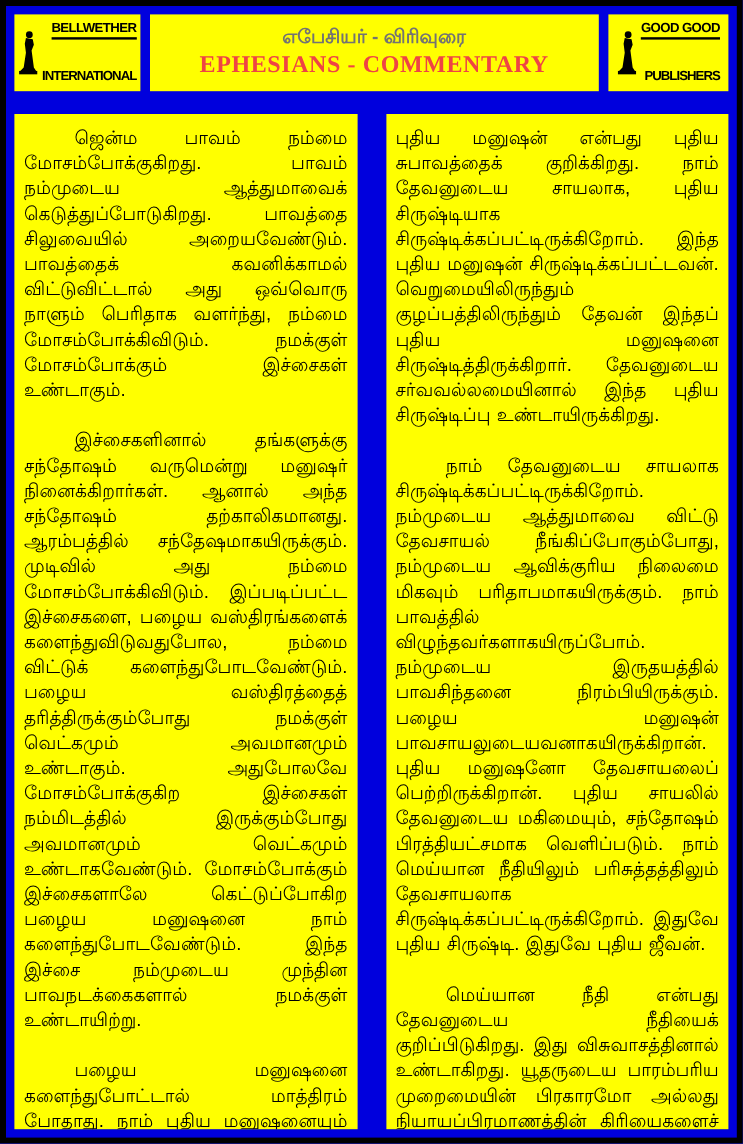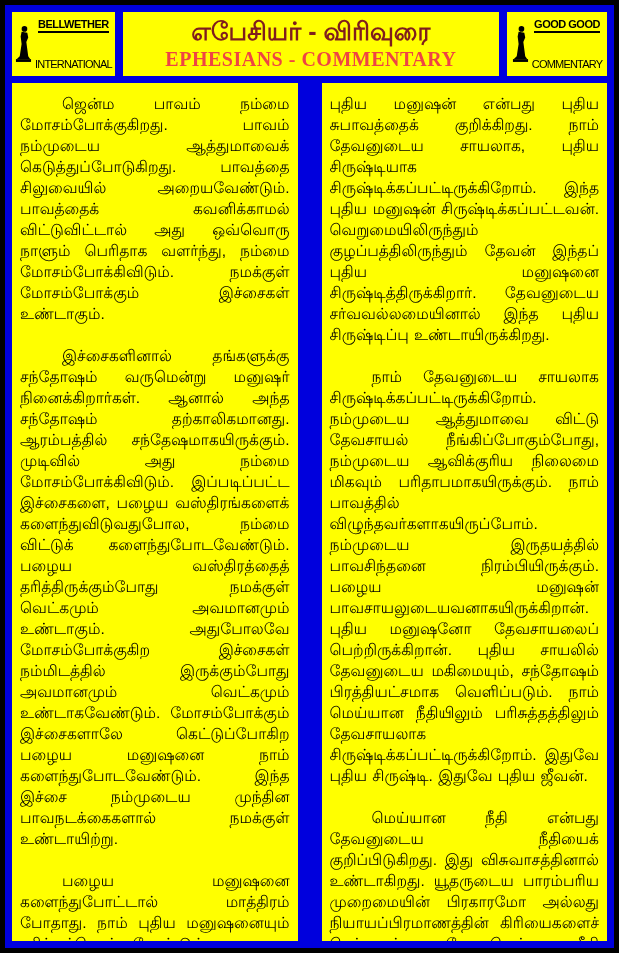--- a/index.html
+++ b/index.html
@@ -19,47 +19,48 @@
   .header-row{
     height:64px;flex:0 0 64px;
     display:flex;gap:8px;
   }
   .logo-box{
     flex:0 0 100px;
     display:flex;align-items:center;justify-content:center;
     gap:3px;padding:2px 3px;
   }
   .logo-icon{flex:0 0 auto;display:block;line-height:0;}
-  .logo-text{display:flex;flex-direction:column;align-items:center;}
+  .logo-text{display:flex;flex-direction:column;align-items:flex-end;}
   .logo-line1{
     font-weight:bold;font-size:11px;letter-spacing:-0.5px;
     border-bottom:2px solid #000;padding-bottom:1px;margin-bottom:1px;
     white-space:nowrap;
   }
   .logo-line2{
-    font-weight:normal;font-size:11px;letter-spacing:-0.8px;
+    font-weight:bold;font-size:11px;letter-spacing:-0.8px;
     white-space:nowrap;
     margin-top:24px;
   }
   .title-box{
     flex:1 1 auto;
     display:flex;flex-direction:column;align-items:center;justify-content:center;
     gap:3px;padding:2px 0;
   }
   .title-tamil{
-    font-weight:bold;font-size:25px;color:#7f1d1d;line-height:1.1;
+    font-weight:bold;font-size:16px;color:#737373;line-height:1.1;
   }
   .title-english{
     font-family:"Liberation Serif", serif;
     font-weight:bold;font-size:20px;color:#ef4444;letter-spacing:0.5px;line-height:1.1;
   }
   .body-row{
     flex:1 1 auto;
     display:flex;gap:24px;
     min-height:0;
+    margin-top:12px;
   }
   .column{
     flex:1 1 0;
     padding:10px 8px 0 8px;
     overflow:hidden;
   }
   .column p{
     margin:0 0 21px 0;
     font-size:15.5px;
     line-height:21px;
@@ -99,21 +100,21 @@
     <div class="box logo-box">
       <span class="logo-icon">
         <svg width="17" height="40" viewBox="0 0 18 40" xmlns="http://www.w3.org/2000/svg">
           <circle cx="10" cy="4" r="3" fill="#000"></circle>
           <path d="M7 7 L13 8 L14 13 L12 18 L14 33 L16 36 L2 36 L5 33 L7 20 L6 12 Z" fill="#000"></path>
           <rect x="1" y="36" width="16" height="3" fill="#000"></rect>
         </svg>
       </span>
       <span class="logo-text">
         <span class="logo-line1">GOOD GOOD</span>
-        <span class="logo-line2">COMMENTARY</span>
+        <span class="logo-line2">PUBLISHERS</span>
       </span>
     </div>
 
   </div>
 
   <div class="body-row">
 
     <div class="box column">
       <p>ஜென்ம பாவம் நம்மை மோசம்போக்குகிறது. பாவம் நம்முடைய ஆத்துமாவைக் கெடுத்துப்போடுகிறது. பாவத்தை சிலுவையில் அறையவேண்டும். பாவத்தைக் கவனிக்காமல் விட்டுவிட்டால் அது ஒவ்வொரு நாளும் பெரிதாக வளர்ந்து, நம்மை மோசம்போக்கிவிடும். நமக்குள் மோசம்போக்கும் இச்சைகள் உண்டாகும்.</p>
       <p>இச்சைகளினால் தங்களுக்கு சந்தோஷம் வருமென்று மனுஷர் நினைக்கிறார்கள். ஆனால் அந்த சந்தோஷம் தற்காலிகமானது. ஆரம்பத்தில் சந்தேஷமாகயிருக்கும். முடிவில் அது நம்மை மோசம்போக்கிவிடும். இப்படிப்பட்ட இச்சைகளை, பழைய வஸ்திரங்களைக் களைந்துவிடுவதுபோல, நம்மை விட்டுக் களைந்துபோடவேண்டும். பழைய வஸ்திரத்தைத் தரித்திருக்கும்போது நமக்குள் வெட்கமும் அவமானமும் உண்டாகும். அதுபோலவே மோசம்போக்குகிற இச்சைகள் நம்மிடத்தில் இருக்கும்போது அவமானமும் வெட்கமும் உண்டாகவேண்டும். மோசம்போக்கும் இச்சைகளாலே கெட்டுப்போகிற பழைய மனுஷனை நாம் களைந்துபோடவேண்டும். இந்த இச்சை நம்முடைய முந்தின பாவநடக்கைகளால் நமக்குள் உண்டாயிற்று.</p>

